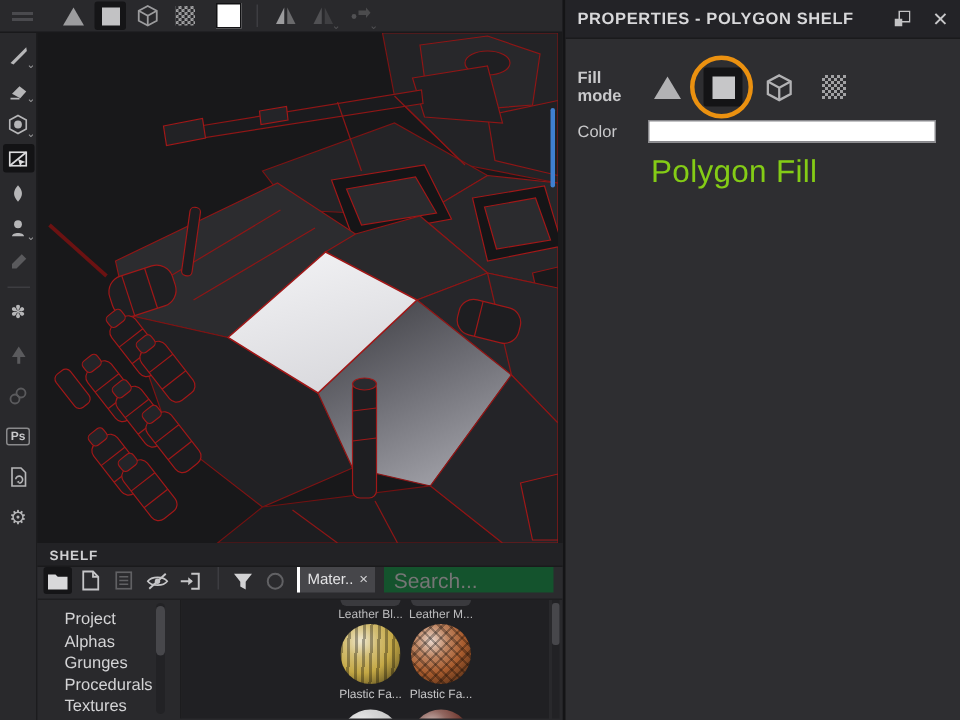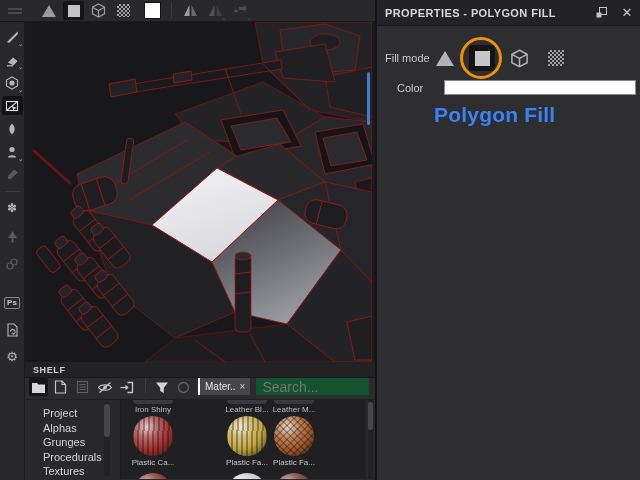--- a/index.html
+++ b/index.html
@@ -41,21 +41,21 @@
   .close-x{font-size:13px;color:#c8c8ca;}
   .prow{position:absolute;left:0;display:flex;align-items:center;font-size:11px;color:#c9c9cb;}
   .plabel{width:55px;padding-left:8px;}
   .fm-btn{width:26px;height:26px;display:flex;align-items:center;justify-content:center;margin-right:11px;border-radius:2px;}
   .fm-btn.sel{background:#141416;}
   .tri-l{width:0;height:0;border-left:9px solid transparent;border-right:9px solid transparent;border-bottom:15px solid #b2b2b4;}
   .sq-l{width:15px;height:15px;background:#c6c6c8;}
   .chk-l{width:16px;height:16px;}
   .colorbar{width:192px;height:15px;background:#fff;border:1px solid #88888c;}
   .halo{position:absolute;left:83px;top:37px;width:42px;height:42px;border:3px solid #eb9110;border-radius:50%;}
-  .annot{position:absolute;left:57px;top:103px;font-size:21px;font-weight:bold;color:#3b82f6;letter-spacing:.2px;}
+  .annot{position:absolute;left:57px;top:103px;font-size:21px;font-weight:normal;color:#84cc16;letter-spacing:.2px;}
 
   
   .shelf{position:absolute;left:25px;top:362px;width:350px;height:118px;background:#29292c;}
   .shelf-hd{height:16px;background:#222225;border-bottom:1px solid #1a1a1c;display:flex;align-items:center;}
   .shelf-title{font-size:9px;font-weight:bold;letter-spacing:.6px;color:#cfcfd1;padding-left:8px;}
   .shelf-tb{height:22px;background:#2b2b2e;display:flex;align-items:flex-start;padding-left:4px;border-bottom:1px solid #1e1e20;}
   .stbtn{width:19px;height:18px;display:flex;align-items:center;justify-content:center;margin-right:3px;border-radius:2px;}
   .stbtn.sel{background:#151517;}
   .tag{height:17px;background:#46464a;border-left:2px solid #ffffff;display:flex;align-items:center;gap:4px;padding:0 5px;font-size:10px;color:#e4e4e6;margin-left:2px;}
   .tag .x{font-size:10px;color:#d0d0d2;}
@@ -183,21 +183,21 @@
           <path d="M6.5 1 L11 8 H2 Z" fill="#b6b6b8"></path>
           <rect x="5.5" y="8" width="2" height="4.5" fill="#b6b6b8"></rect>
         </svg>
     </div>
     <div class="sbtn dim" style="margin-top:4px;">
       <svg width="14" height="14" viewBox="0 0 14 14">
           <circle cx="5" cy="9" r="3" fill="none" stroke="#b6b6b8" stroke-width="1.2"></circle>
           <circle cx="9" cy="5" r="3" fill="none" stroke="#b6b6b8" stroke-width="1.2"></circle>
         </svg>
     </div>
-    <div class="sbtn" style="margin-top:16px;">
+    <div class="sbtn" style="margin-top:4px;">
         <span class="ps-badge">Ps</span>
       </div>
     <div class="sbtn" style="margin-top:4px;">
       <svg width="13" height="14" viewBox="0 0 13 14">
           <path d="M2 1 H8 L11 4 V13 H2 Z" fill="none" stroke="#b6b6b8" stroke-width="1.1"></path>
           <path d="M4.5 8.5 A2.3 2.3 0 1 1 6.5 11" fill="none" stroke="#b6b6b8" stroke-width="1.1"></path>
           <path d="M6.5 11 L5 10.4 L6.9 9.4 Z" fill="#b6b6b8"></path>
         </svg>
     </div>
     <div class="sbtn" style="margin-top:4px;">
@@ -329,53 +329,53 @@
               <line x1="-10" y1="8" x2="10" y2="8"></line>
             </g>
         </g>
       </g>
     </svg>
     <div class="vscroll"></div>
   </div>
 
   <div class="props">
     <div class="props-hd">
-      <span class="props-title">PROPERTIES - POLYGON FILL</span>
+      <span class="props-title">PROPERTIES - POLYGON SHELF</span>
       <span class="hd-ic">
         <svg width="11" height="11" viewBox="0 0 11 11">
             <rect x="3.5" y="0.5" width="7" height="7" fill="none" stroke="#c2c2c4"></rect>
             <rect x="0.5" y="5.5" width="5" height="5" fill="#c2c2c4"></rect>
           </svg>
       </span>
       <span class="hd-ic">
           <span class="close-x">✕</span>
         </span>
     </div>
 
-    <div class="prow" style="top:45px;">
+    <div class="prow" style="top:45px;font-weight:bold;">
       <span class="plabel">Fill mode</span>
       <div class="fm-btn">
           <span class="tri-l"></span>
         </div>
       <div class="fm-btn sel">
           <span class="sq-l"></span>
         </div>
       <div class="fm-btn">
         <svg width="19" height="19" viewBox="0 0 15 15">
             <path d="M7.5 1 L13.5 4.2 V10.8 L7.5 14 L1.5 10.8 V4.2 Z" fill="none" stroke="#b2b2b4" stroke-width="1.2"></path>
             <path d="M1.5 4.2 L7.5 7.5 L13.5 4.2 M7.5 7.5 V14" fill="none" stroke="#b2b2b4" stroke-width="1.2"></path>
           </svg>
       </div>
       <div class="fm-btn">
           <span class="checker chk-l"></span>
         </div>
     </div>
     <div class="halo"></div>
 
-    <div class="prow" style="top:80px;padding-left:12px;">
+    <div class="prow" style="top:80px;">
       <span class="plabel">Color</span>
       <div class="colorbar"></div>
     </div>
 
     <div class="annot">Polygon Fill</div>
   </div>
 
   <div class="shelf">
     <div class="shelf-hd">
       <span class="shelf-title">SHELF</span>
@@ -440,27 +440,20 @@
         <div class="cat">Procedurals</div>
         <div class="cat">Textures</div>
       </div>
       <div class="cat-scroll">
           <div class="cat-thumb"></div>
         </div>
       <div class="listdiv"></div>
 
       <div class="thumbs">
 
-        <div class="cell" style="left:9px;">
-          <div class="sliver"></div>
-          <div class="mlabelA">Iron Shiny</div>
-          <div class="sphere" style="background: repeating-linear-gradient(92deg, rgba(0, 0, 0, 0.32) 0px, rgba(0, 0, 0, 0.32) 2px, rgba(0, 0, 0, 0) 2px, rgba(0, 0, 0, 0) 5px), radial-gradient(circle at 34% 28%, rgb(232, 205, 205) 0%, rgb(185, 104, 104) 28%, rgb(162, 53, 53) 55%, rgb(65, 21, 21) 95%);"></div>
-          <div class="mlabelB">Plastic Ca...</div>
-          <div class="sphereC" style="background: radial-gradient(circle at 34% 28%, rgb(222, 202, 200) 0%, rgb(157, 95, 91) 28%, rgb(124, 42, 36) 55%, rgb(50, 17, 14) 95%);"></div>
-        </div>
 
 
         <div class="cell" style="left:103px;">
           <div class="sliver"></div>
           <div class="mlabelA">Leather Bl...</div>
           <div class="sphere" style="background: repeating-linear-gradient(92deg, rgba(0, 0, 0, 0.32) 0px, rgba(0, 0, 0, 0.32) 2px, rgba(0, 0, 0, 0) 2px, rgba(0, 0, 0, 0) 5px), radial-gradient(circle at 34% 28%, rgb(240, 233, 209) 0%, rgb(211, 190, 116) 28%, rgb(196, 168, 69) 55%, rgb(78, 67, 28) 95%);"></div>
           <div class="mlabelB">Plastic Fa...</div>
           <div class="sphereC" style="background: radial-gradient(circle at 34% 28%, rgb(242, 242, 242) 0%, rgb(215, 215, 215) 28%, rgb(201, 201, 201) 55%, rgb(80, 80, 80) 95%);"></div>
         </div>
 

